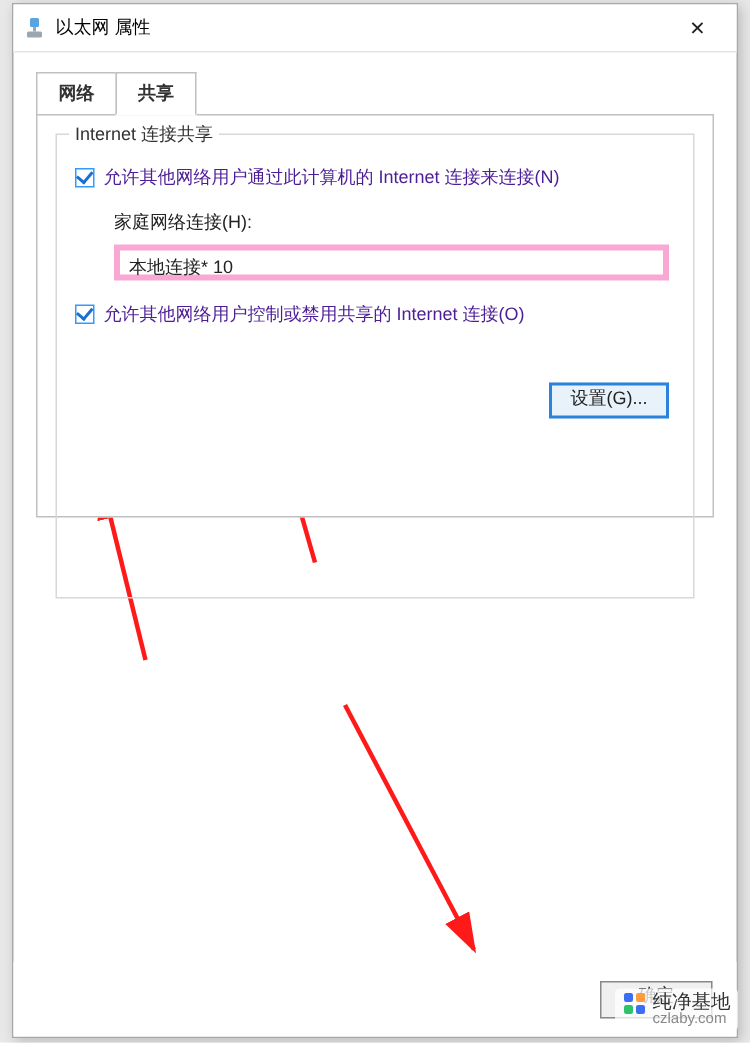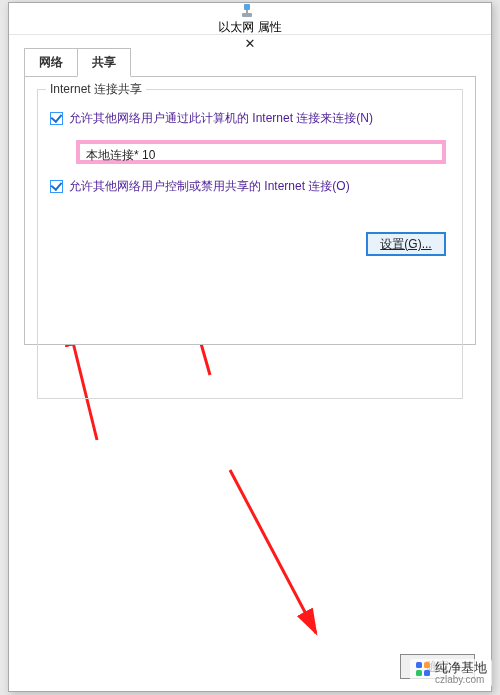--- a/index.html
+++ b/index.html
@@ -22,21 +22,20 @@
       border: 1px solid #a8a8a8;
       box-shadow: 2px 2px 8px rgba(0,0,0,0.2);
     }
     .titlebar {
       height: 32px;
       display: flex;
       align-items: center;
       padding: 0 6px;
       border-bottom: 1px solid #e5e5e5;
       background: #ffffff;
-      flex-direction: column;
     }
     .titlebar .icon-svg {
       width: 16px; height: 16px; margin-right: 6px;
       display: inline-flex; align-items: center; justify-content: center;
     }
     .titlebar .title-text {
       font-size: 12px;
       color: #000;
     }
     .titlebar .spacer { flex: 1; }
@@ -157,24 +156,23 @@
     }
     .btn {
       min-width: 80px;
       height: 24px;
       border: 1px solid #888;
       background: #f0f0f0;
       font-size: 12px;
       padding: 0 12px;
       cursor: pointer;
       display: flex;
-      align-items: center;
+      align-items: flex-start;
       justify-content: center;
       color: #222;
-      text-decoration: underline;
     }
     .btn.accent {
       border: 2px solid #2a82da;
       background: #e8f2fb;
     }
     .footer {
       position: absolute;
       bottom: 0; left: 0; right: 0;
       height: 50px;
       display: flex;
@@ -252,20 +250,21 @@
     <div class="tab-panel">
       <div class="groupbox">
         <span class="groupbox-title">Internet 连接共享</span>
 
         <div class="check-row">
           <div class="checkbox checked"></div>
           <span class="check-label">允许其他网络用户通过此计算机的 Internet 连接来连接(N)</span>
         </div>
 
         <div class="sub-field">
+          <span class="sub-label">家庭网络连接(H):</span>
           <div class="combo">
             <span>本地连接* 10</span>
           </div>
         </div>
 
         <div class="check-row">
           <div class="checkbox checked"></div>
           <span class="check-label">允许其他网络用户控制或禁用共享的 Internet 连接(O)</span>
         </div>
 

